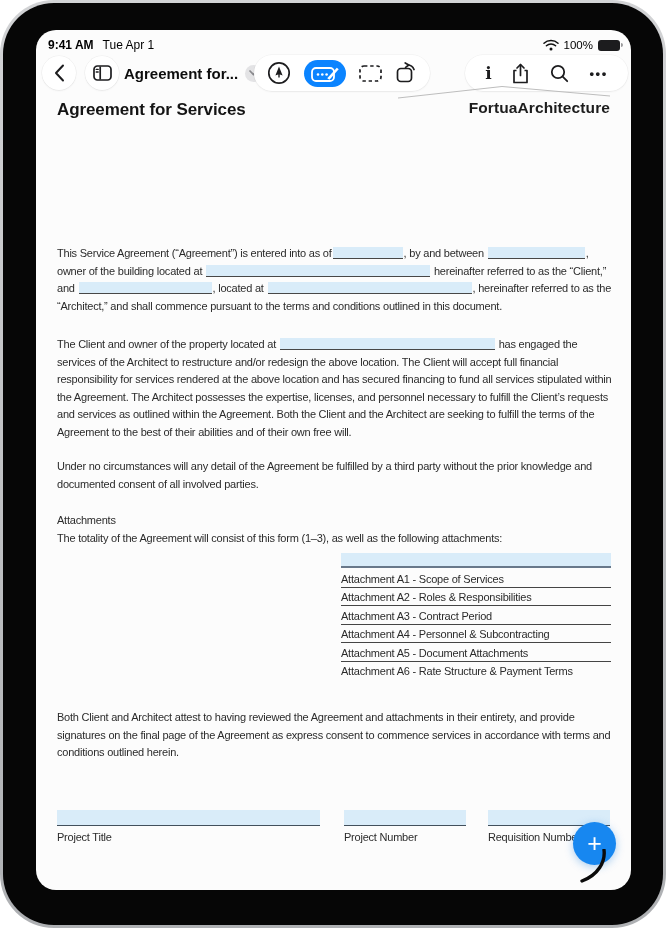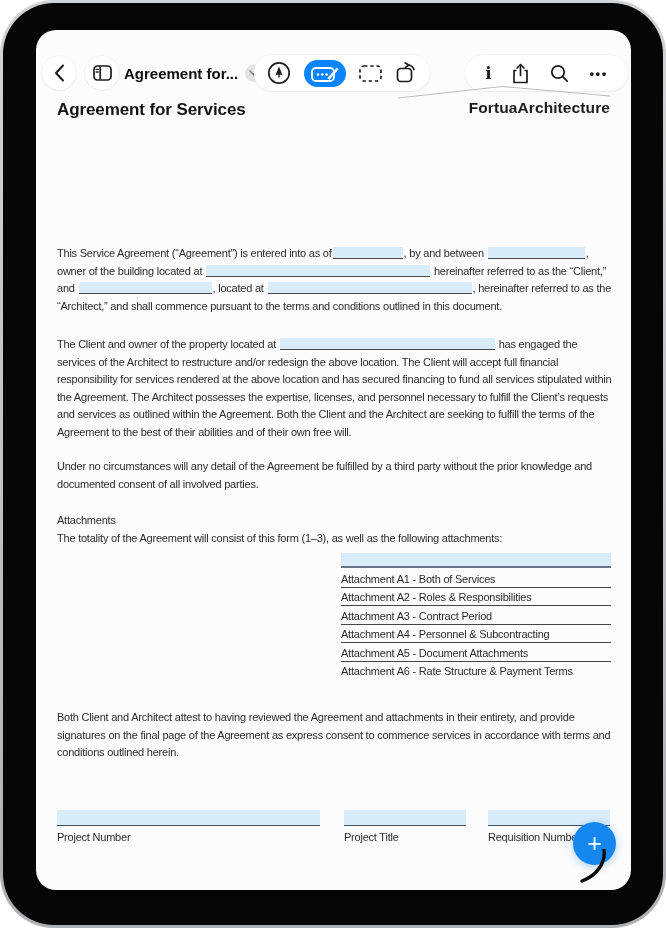--- a/index.html
+++ b/index.html
@@ -63,20 +63,35 @@
   svg{display:block;}
 </style>
 </head>
 <body>
 
 <div class="canvas">
   <div class="frame"></div>
   <div class="bezel"></div>
   <div class="screen">
 
+    <div class="statusbar">
+      <span class="sb-time">9:41 AM</span>
+      <span class="sb-date">Tue Apr 1</span>
+      <div class="sb-right">
+        <span class="icon-slot">
+          <svg width="16" height="12" viewBox="0 0 16 12">
+              <path d="M1 4.2 C4.8 .6 11.2 .6 15 4.2" fill="none" stroke="#111" stroke-width="1.5" stroke-linecap="round"></path>
+              <path d="M3.4 6.8 C6 4.4 10 4.4 12.6 6.8" fill="none" stroke="#111" stroke-width="1.5" stroke-linecap="round"></path>
+              <circle cx="8" cy="10" r="1.5" fill="#111"></circle>
+            </svg>
+        </span>
+        <span class="sb-pct">100%</span>
+        <span class="battery"></span>
+      </div>
+    </div>
 
     <div class="toolbar">
       <div class="tb-btn">
         <svg width="11" height="18" viewBox="0 0 11 18">
             <path d="M9 1.5 L2 9 L9 16.5" fill="none" stroke="#1d1d1f" stroke-width="2" stroke-linecap="round" stroke-linejoin="round"></path>
           </svg>
       </div>
       <div class="tb-btn">
         <svg width="19" height="16" viewBox="0 0 19 16">
           <rect x="1" y="1" width="17" height="14" rx="3.4" fill="none" stroke="#1d1d1f" stroke-width="1.7"></rect>
@@ -156,41 +171,41 @@
 
     <div class="para" style="top:215px"><span>This Service Agreement (“Agreement”) is entered into as of</span><span class="blank" style="width: 70px;"></span><span>, by and between </span><span class="blank" style="width: 97px;"></span><span>, owner of the building located at </span><span class="blank" style="width: 224px;"></span><span> hereinafter referred to as the “Client,” and </span><span class="blank" style="width: 133px;"></span><span>, located at </span><span class="blank" style="width: 204px;"></span><span>, hereinafter referred to as the “Architect,” and shall commence pursuant to the terms and conditions outlined in this document.</span></div>
     <div class="para" style="top:306px"><span>The Client and owner of the property located at </span><span class="blank" style="width: 215px;"></span><span> has engaged the services of the Architect to restructure and/or redesign the above location. The Client will accept full financial responsibility for services rendered at the above location and has secured financing to fund all services stipulated within the Agreement. The Architect possesses the expertise, licenses, and personnel necessary to fulfill the Client’s requests and services as outlined within the Agreement. Both the Client and the Architect are seeking to fulfill the terms of the Agreement to the best of their abilities and of their own free will.</span></div>
     <div class="para" style="top:428px"><span>Under no circumstances will any detail of the Agreement be fulfilled by a third party without the prior knowledge and documented consent of all involved parties.</span></div>
 
     <div class="attach-head">Attachments</div>
     <div class="attach-intro">The totality of the Agreement will consist of this form (1–3), as well as the following attachments:</div>
 
     <div class="attach-table">
       <div class="att-blank"></div>
-    <div class="att-row">Attachment A1 - Both of Services</div>
+    <div class="att-row">Attachment A1 - Scope of Services</div>
         <div class="att-row">Attachment A2 - Roles &amp; Responsibilities</div>
         <div class="att-row">Attachment A3 - Contract Period</div>
         <div class="att-row">Attachment A4 - Personnel &amp; Subcontracting</div>
         <div class="att-row">Attachment A5 - Document Attachments</div>
         <div class="att-row last">Attachment A6 - Rate Structure &amp; Payment Terms</div>
       </div>
 
     <div class="para closing">Both Client and Architect attest to having reviewed the Agreement and attachments in their entirety, and provide signatures on the final page of the Agreement as express consent to commence services in accordance with terms and conditions outlined herein.</div>
 
     <div class="sig-fields">
+        <div class="field">
+          <div class="fbox"></div>
+          <div class="flabel">Project Title</div>
+        </div>
         <div class="field">
           <div class="fbox"></div>
           <div class="flabel">Project Number</div>
         </div>
         <div class="field">
           <div class="fbox"></div>
-          <div class="flabel">Project Title</div>
-        </div>
-        <div class="field">
-          <div class="fbox"></div>
           <div class="flabel">Requisition Number</div>
         </div>
       </div>
 
     <div class="fab">+</div>
 
     <svg class="pencil-arc" width="38" height="38" viewBox="0 0 38 38">
       <path d="M31 1 C 32.5 13, 25 26, 9 32" fill="none" stroke="#0b0b0b" stroke-width="3.4" stroke-linecap="round"></path>
     </svg>
 

